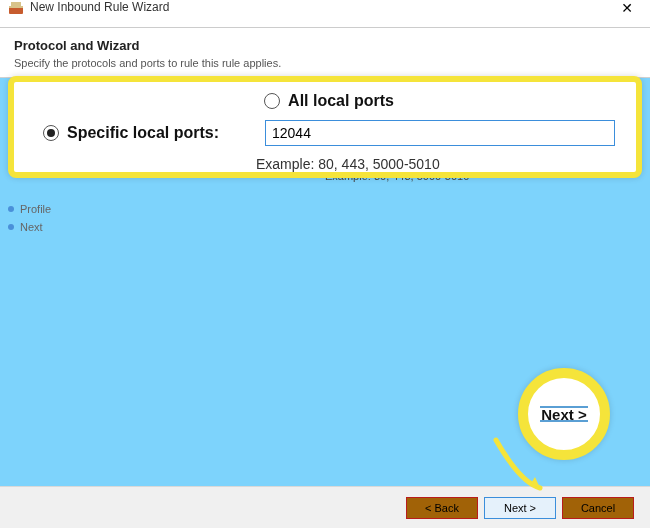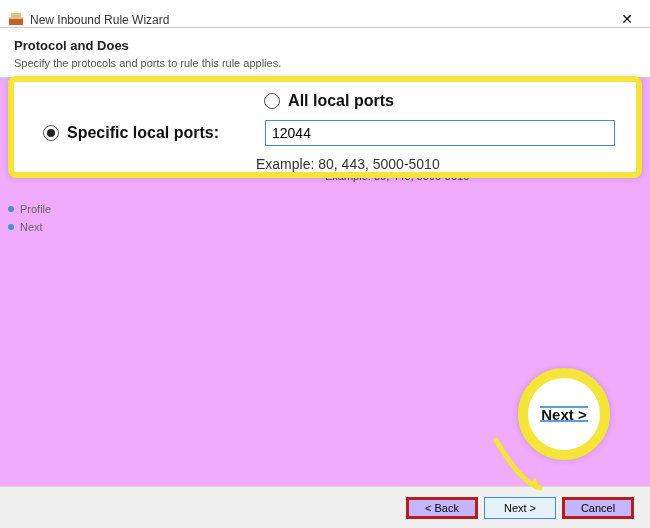--- a/index.html
+++ b/index.html
@@ -11,21 +11,21 @@
     width: 650px;
     height: 528px;
     overflow: hidden;
     position: relative;
   }
   .titlebar {
     height: 28px;
     background: #fff;
     border-bottom: 1px solid #ccc;
     display: flex;
-    align-items: flex-end;
+    align-items: flex-start;
     padding: 0 8px;
   }
   .titlebar .icon {
     width: 16px; height: 16px;
     margin-right: 6px;
   }
   .titlebar .title {
     flex: 1;
     font-size: 12px;
     color: #333;
@@ -46,21 +46,21 @@
     font-weight: bold;
     color: #222;
   }
   .header .subtitle {
     font-size: 11px;
     color: #555;
   }
   .body {
     display: flex;
     height: calc(100% - 28px - 50px - 42px);
-    background: #f0abfc;
+    background: #7dd3fc;
   }
   .sidebar {
     width: 160px;
     padding: 10px 6px;
     font-size: 11px;
     color: #333;
   }
   .step {
     display: flex;
     align-items: center;
@@ -129,22 +129,22 @@
     justify-content: flex-end;
     gap: 6px;
     padding: 0 16px;
     background: #f0f0f0;
     border-top: 1px solid #d9d9d9;
   }
   .btn {
     min-width: 72px;
     height: 22px;
     font-size: 11px;
-    background: #c4b5fd;
-    border: 3px solid #b91c1c;
+    background: #a16207;
+    border: 1px solid #b91c1c;
     cursor: pointer;
     padding: 0 10px;
   }
   .btn.primary {
     border: 1px solid #3b8edb;
     background: #e5f1fb;
   }
 
   
   .hl-top {
@@ -236,21 +236,21 @@
       <rect x="1" y="6" width="14" height="8" rx="1" fill="#c75c2e"></rect>
       <rect x="1" y="6" width="14" height="2" fill="#d8c38a"></rect>
       <rect x="3" y="2" width="10" height="4" fill="#d8c38a"></rect>
     </svg>
   </span>
   <span class="title">New Inbound Rule Wizard</span>
   <span class="close">✕</span>
 </div>
 
 <div class="header">
-  <h2>Protocol and Does</h2>
+  <h2>Protocol and Wizard</h2>
   <div class="subtitle">Specify the protocols and ports to rule this rule applies.</div>
 </div>
 
 <div class="body">
 
   <div class="sidebar">
     <div class="sidebar-below">
       <div class="step dim">
         <span class="bullet"></span>
         <span class="text">Profile</span>

